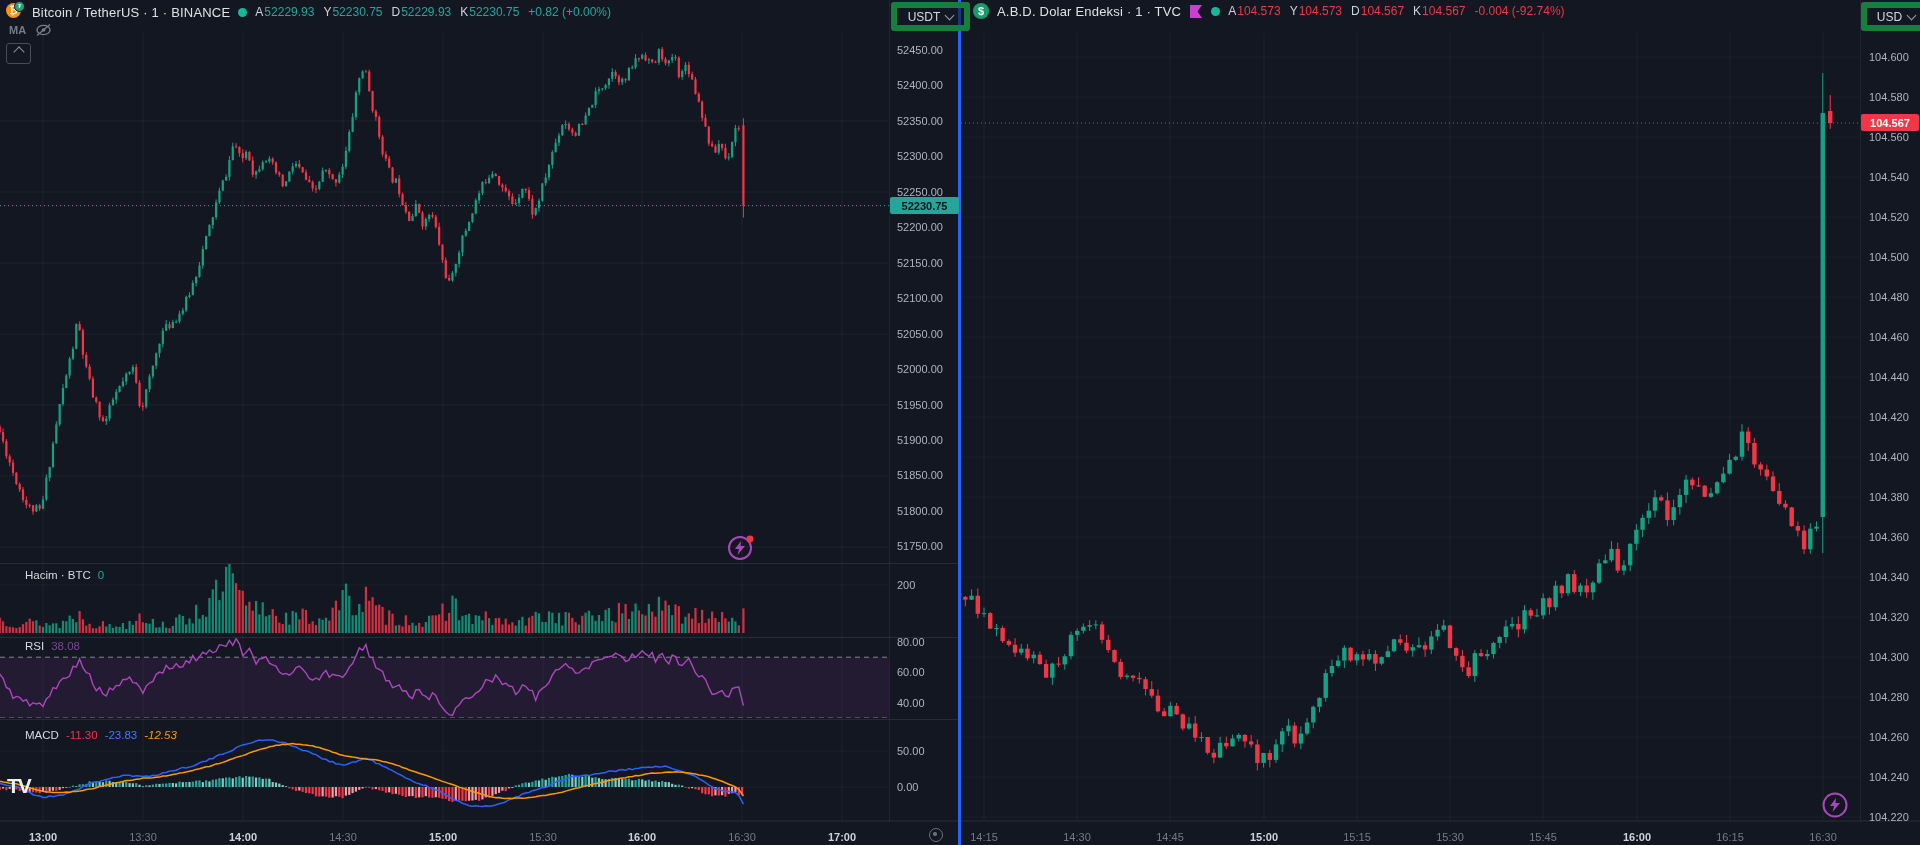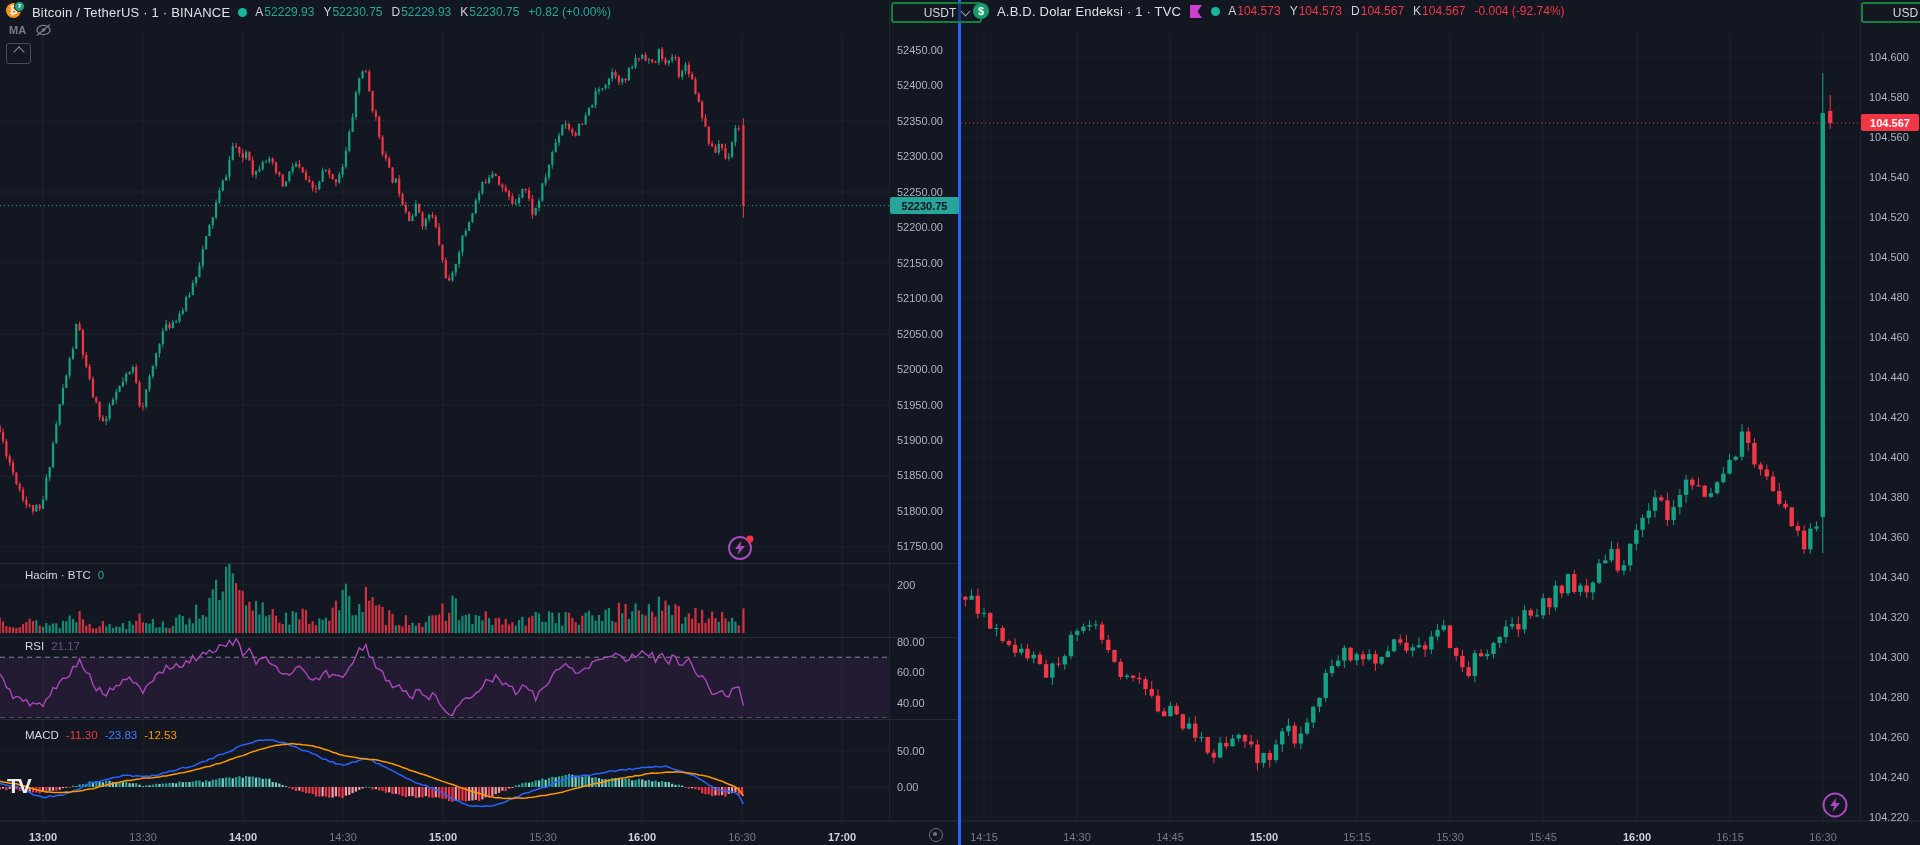--- a/index.html
+++ b/index.html
@@ -13,34 +13,34 @@
   .vals .lt{color:#cfd3db;margin-right:1px;}
   .up{color:#26a69a;}  .dn{color:#f23645;}
   .pairicon{position:relative;width:18px;height:18px;}
   .btc{position:absolute;left:0;top:1;width:15px;height:15px;border-radius:50%;background:#f7931a;
        color:#fff;font-size:10px;font-weight:bold;text-align:center;line-height:15px;}
   .usdtmini{position:absolute;right:-1px;top:-2px;width:9px;height:9px;border-radius:50%;background:#26a17b;
        border:1px solid #131722;color:#fff;font-size:6px;line-height:9px;text-align:center;}
   .dollaricon{width:16px;height:16px;border-radius:50%;background:#189a6c;color:#eafff5;font-size:11px;
        font-weight:bold;text-align:center;line-height:16px;}
   .dot{width:9px;height:9px;border-radius:50%;background:#17b89a;}
-  .currbtn{display:flex;align-items:center;justify-content:center;gap:6px;border:2px solid #15803d;
-       border-radius:3px;background:rgba(19,23,34,.6);color:#d5d8df;font-size:12px;z-index:6;cursor:pointer;padding-left:20px;}
+  .currbtn{display:flex;align-items:center;justify-content:center;gap:6px;border:6px solid #15803d;
+       border-radius:3px;background:rgba(19,23,34,.6);color:#d5d8df;font-size:12px;z-index:6;cursor:pointer;}
   .chev{width:6px;height:6px;border-right:1.6px solid #9aa0ab;border-bottom:1.6px solid #9aa0ab;
        transform:rotate(45deg);margin-top:-3px;}
   .chevup{width:7px;height:7px;border-left:1.6px solid #8b909b;border-top:1.6px solid #8b909b;
        transform:rotate(45deg);margin-top:4px;}
   .collapsebtn{width:23px;height:19px;border:1px solid #474c59;border-radius:3px;display:flex;
        justify-content:center;align-items:flex-start;background:rgba(19,23,34,.5);z-index:6;cursor:pointer;}
   .marow{display:flex;gap:9px;align-items:center;z-index:6;}
   .malbl{font-size:11px;color:#787b86;font-weight:bold;}
   .panelbl{display:flex;gap:7px;align-items:center;font-size:11.5px;z-index:6;padding-left:20px;}
   .panelbl .nm{color:#d6d9e0;font-weight:500;}
   .rsival{color:#9b59b6;opacity:.75;}
-  .macdh{color:#f23645;} .macdl{color:#3f7dff;} .macds{color:#ff9800;}
+  .macdh{color:#f23645;} .macdl{color:#3f7dff;} .macds{color:#ff9800;font-style:italic;}
   .badge{display:flex;align-items:center;justify-content:center;font-size:11px;font-weight:bold;
        border-radius:2px;z-index:7;}
   .badgeL{background:#26a69a;color:#07121c;}
   .badgeR{background:#f23645;color:#fff;}
   .divider{top:0;height:845px;background:#2962ff;z-index:5;}
   .tvlogo{font-size:21px;font-weight:bold;color:rgba(255,255,255,.92);letter-spacing:-2px;z-index:6;}
   .bolt{z-index:6;cursor:pointer;}
   .gearaxis{width:12px;height:12px;border:1.5px solid #6b707c;border-radius:50%;position:relative;z-index:6;cursor:pointer;}
   .gearaxis::after{content:"";position:absolute;left:3.2px;top:3.2px;width:3.5px;height:3.5px;border-radius:50%;background:#6b707c;}
   .flagicon{z-index:6;}
@@ -1417,21 +1417,21 @@
     <span class="chev"></span>
   </div>
 
   <div class="panelbl abs" style="left:5px;top:569px">
     <span class="nm">Hacim · BTC</span>
     <span class="up">0</span>
   </div>
 
   <div class="panelbl abs" style="left:5px;top:640px">
     <span class="nm">RSI</span>
-    <span class="rsival">21.17</span>
+    <span class="rsival">38.08</span>
   </div>
 
   <div class="panelbl abs" style="left:5px;top:729px">
     <span class="nm">MACD</span>
     <span class="macdh">-11.30</span>
     <span class="macdl">-23.83</span>
     <span class="macds">-12.53</span>
   </div>
 
   <div class="tvlogo abs" style="left:7px;top:774px">TV</div>

